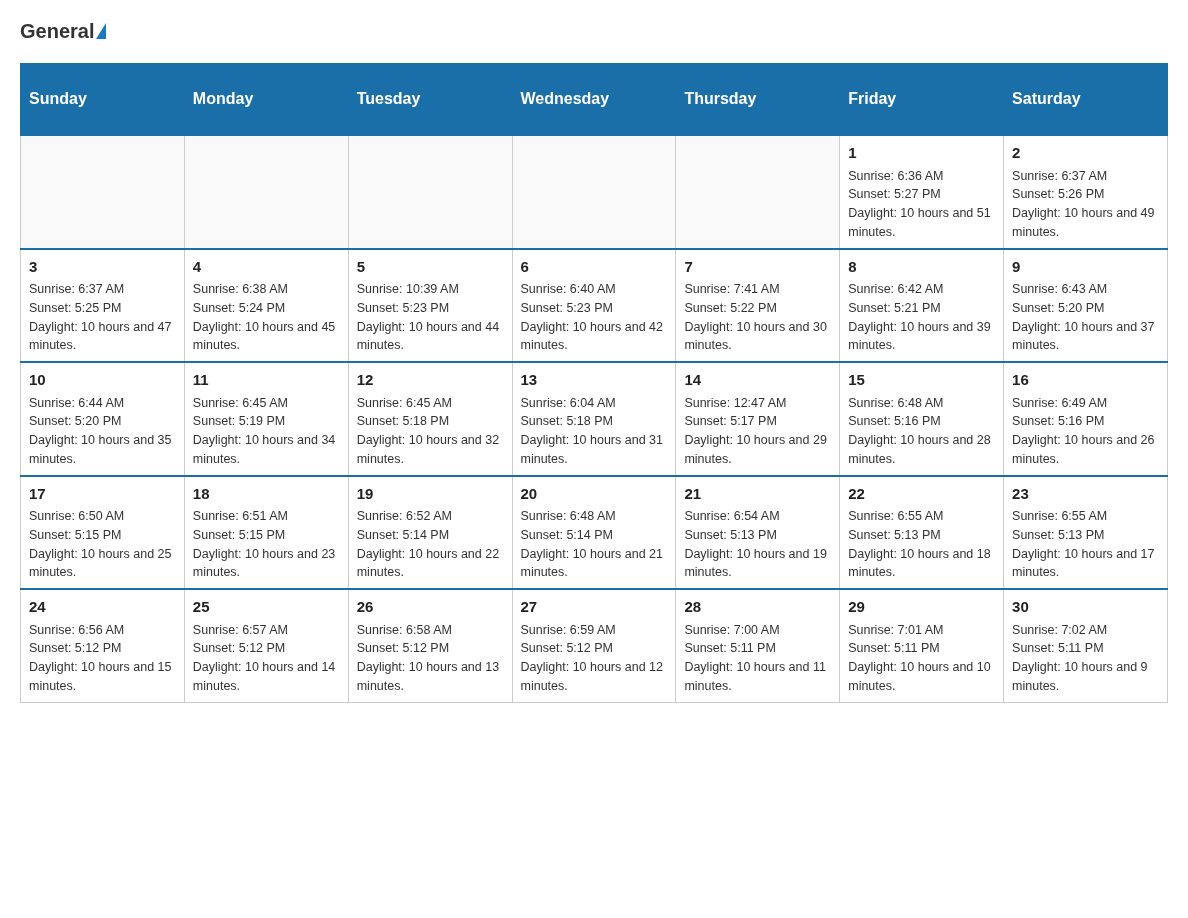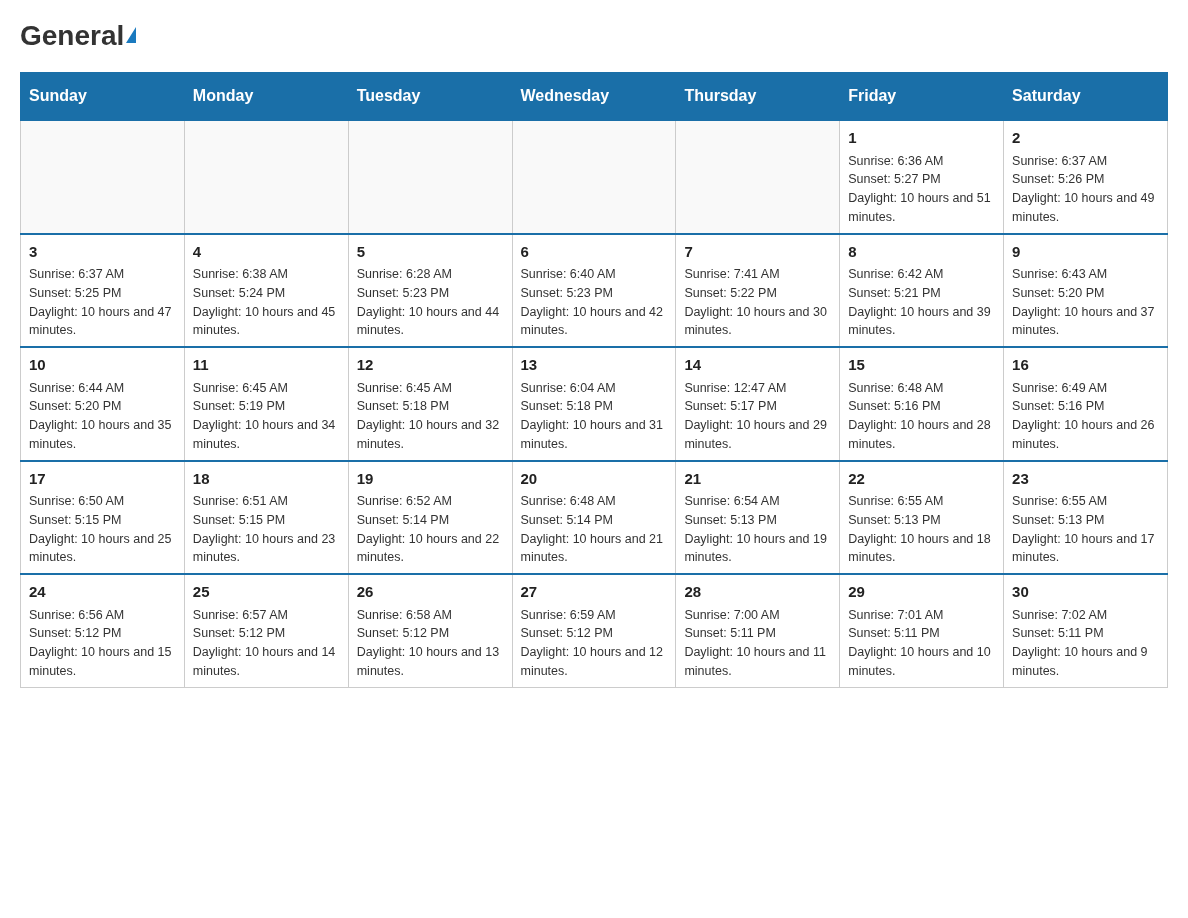--- a/index.html
+++ b/index.html
@@ -15,21 +15,21 @@
       justify-content: space-between;
       align-items: flex-start;
       margin-bottom: 20px;
     }
     .logo {
       display: flex;
       flex-direction: column;
       align-items: flex-start;
     }
     .logo-general {
-      font-size: 28px;
+      font-size: 20px;
       font-weight: bold;
       color: #333;
       display: flex;
       align-items: center;
     }
     .logo-triangle {
       display: inline-block;
       width: 0;
       height: 0;
       border-left: 10px solid transparent;
@@ -60,21 +60,21 @@
     .calendar {
       width: 100%;
       border-collapse: collapse;
       border: 1px solid #999;
     }
     .calendar th {
       background-color: #1a6fa8;
       color: #fff;
       font-size: 16px;
       font-weight: bold;
-      padding: 14px 8px;
+      padding: 26px 8px;
       text-align: left;
       border: 1px solid #1a6fa8;
     }
     .calendar td {
       vertical-align: top;
       padding: 6px 8px;
       border: 1px solid #ccc;
       width: 14.28%;
       min-height: 110px;
       font-size: 12.5px;
@@ -155,21 +155,21 @@
           <div>Daylight: 10 hours and 47 minutes.</div>
         </td>
         <td>
           <span class="day-num">4</span>
           <div>Sunrise: 6:38 AM</div>
           <div>Sunset: 5:24 PM</div>
           <div>Daylight: 10 hours and 45 minutes.</div>
         </td>
         <td>
           <span class="day-num">5</span>
-          <div>Sunrise: 6:28 AM</div>
+          <div>Sunrise: 10:39 AM</div>
           <div>Sunset: 5:23 PM</div>
           <div>Daylight: 10 hours and 44 minutes.</div>
         </td>
         <td>
           <span class="day-num">6</span>
           <div>Sunrise: 6:40 AM</div>
           <div>Sunset: 5:23 PM</div>
           <div>Daylight: 10 hours and 42 minutes.</div>
         </td>
         <td>

